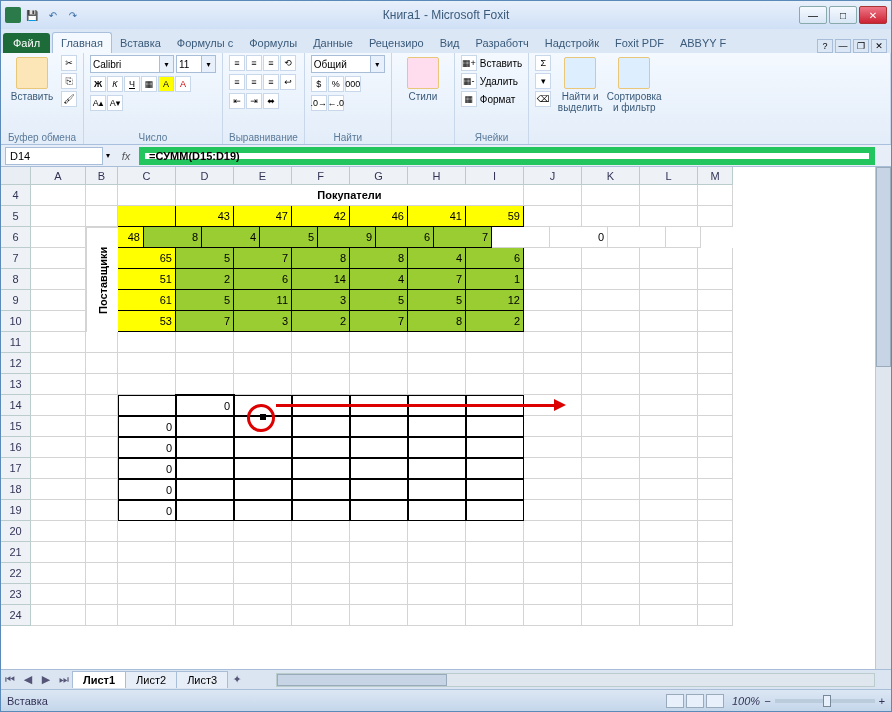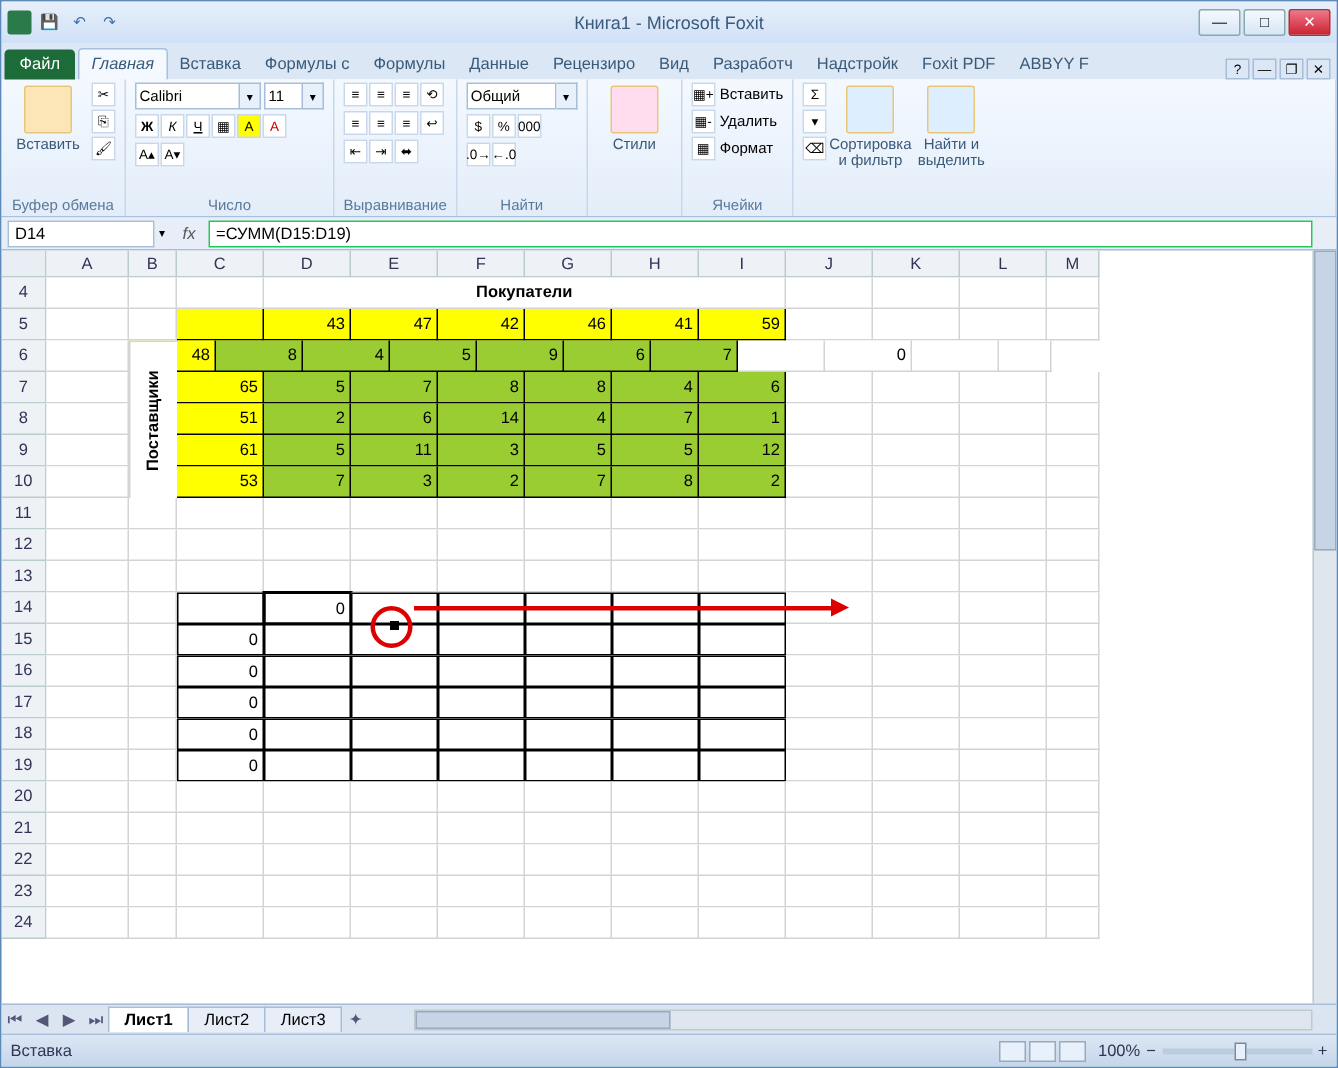--- a/index.html
+++ b/index.html
@@ -9,42 +9,42 @@
 .qat { display: flex; gap: 4px; }
 .qat span { width: 16px; height: 16px; display: inline-flex; align-items: center; justify-content: center; font-size: 10px; color: #3b6ea5; }
 .titlebar .title { position: absolute; left: 50%; transform: translateX(-50%); font-size: 12px; color: #3a5a7a; }
 .winctrls { margin-left: auto; display: flex; gap: 2px; }
 .winctrls div { width: 28px; height: 18px; border: 1px solid #8aa; background: linear-gradient(#f5f9ff,#d8e6f5); border-radius: 2px; display: flex; align-items: center; justify-content: center; font-size: 10px; }
 .winctrls .close { background: linear-gradient(#e78,#c23); color: #fff; border-color: #a33; }
 
 .ribbon-tabs { height: 24px; background: #dbe7f5; display: flex; padding-left: 2px; font-size: 11px; align-items: flex-end; }
 .filebtn { background: #1e6b3a; color: #fff; padding: 4px 10px; border-radius: 3px 3px 0 0; margin-right: 2px; }
 .tab { padding: 4px 8px; color: #3a5a7a; cursor: pointer; }
-.tab.active { background: #f4f9ff; border: 1px solid #a8c0dd; border-bottom: none; border-radius: 3px 3px 0 0; font-style: italic; }
+.tab.active { background: #f4f9ff; border: 1px solid #a8c0dd; border-bottom: none; border-radius: 3px 3px 0 0; }
 .mdi-ctrls { margin-left: auto; display: flex; gap: 2px; padding-right: 4px; }
 .mdi-ctrls span { width: 16px; height: 14px; border: 1px solid #a8bed8; font-size: 9px; display: flex; align-items: center; justify-content: center; }
 
 .ribbon { height: 92px; background: linear-gradient(#f4f9ff,#e3edf9); border-bottom: 1px solid #a8c0dd; display: flex; font-size: 10px; }
 .group { border-right: 1px solid #c8d8ea; padding: 2px 6px 0; display: flex; flex-direction: column; }
 .group-body { flex: 1; display: flex; gap: 4px; align-items: flex-start; }
 .group-label { text-align: center; color: #5a7a9a; font-size: 10px; padding: 1px 0; }
 .bigbtn { display: flex; flex-direction: column; align-items: center; width: 50px; padding-top: 2px; }
 .bigbtn .ic { width: 32px; height: 32px; background: #fce6b8; border: 1px solid #e8c878; border-radius: 2px; }
 .bigbtn .lbl { font-size: 10px; text-align: center; margin-top: 2px; color: #3a5a7a; }
 .col { display: flex; flex-direction: column; gap: 2px; }
 .smallic { width: 16px; height: 16px; border: 1px solid #c8d8ea; background: #fff; font-size: 9px; display: flex; align-items: center; justify-content: center; }
 .combo { display: flex; }
 .combo input { height: 18px; border: 1px solid #a8bed8; font-size: 10px; padding: 0 2px; }
 .combo .dd { width: 14px; border: 1px solid #a8bed8; border-left: none; background: #e8f0fb; font-size: 8px; display: flex; align-items: center; justify-content: center; }
 .row3 { display: flex; gap: 1px; }
 
 .namebox-row { height: 22px; border-bottom: 1px solid #a8bed8; display: flex; align-items: center; background: #e8eef7; }
 .namebox { width: 98px; border: 1px solid #a8bed8; background: #fff; height: 18px; font-size: 11px; padding: 0 4px; display: flex; align-items: center; margin-left: 4px; }
 .fx { width: 18px; text-align: center; font-style: italic; font-size: 11px; color: #555; margin: 0 4px; }
-.formulabar { flex: 1; border: 1px solid #22c55e; background: #fff; height: 18px; font-size: 11px; padding: 0 4px; margin-right: 16px; display: flex; align-items: center; }
+.formulabar { flex: 1; border: 6px solid #22c55e; background: #fff; height: 18px; font-size: 11px; padding: 0 4px; margin-right: 16px; display: flex; align-items: center; font-weight: bold; }
 
 .grid-area { position: relative; height: 488px; overflow: hidden; }
 .corner { position: absolute; left: 0; top: 0; width: 30px; height: 18px; background: #e8eef4; border-right: 1px solid #bcc; border-bottom: 1px solid #bcc; }
 .colheads { position: absolute; left: 30px; top: 0; display: flex; height: 18px; }
 .ch { border-right: 1px solid #bcc; border-bottom: 1px solid #bcc; background: #eef2f7; font-size: 11px; text-align: center; color: #335; display: flex; align-items: center; justify-content: center; }
 .rowheads { position: absolute; left: 0; top: 18px; width: 30px; }
 .rh { height: 21px; border-right: 1px solid #bcc; border-bottom: 1px solid #bcc; background: #eef2f7; font-size: 11px; text-align: center; color: #335; display: flex; align-items: center; justify-content: center; }
 .cells { position: absolute; left: 30px; top: 18px; }
 .cellrow { display: flex; height: 21px; }
 .cell { border-right: 1px solid #d4d4d4; border-bottom: 1px solid #d4d4d4; font-size: 11px; padding: 0 3px; display: flex; align-items: center; justify-content: flex-end; color: #000; background: #fff; }
@@ -63,21 +63,21 @@
 .sheet-tabs { position: absolute; bottom: 22px; left: 0; right: 0; height: 20px; background: #dbe5f1; display: flex; align-items: center; font-size: 11px; border-top: 1px solid #a8bed8; }
 .navbtn { width: 18px; text-align: center; color: #557; }
 .stab { padding: 2px 10px; border: 1px solid #a8bed8; background: #e8eef7; border-bottom: none; margin-left: -1px; }
 .stab.active { background: #fff; font-weight: bold; }
 .hscroll { flex: 1; margin: 0 16px 0 30px; height: 14px; background: #e0e6ee; border: 1px solid #bcc; position: relative; }
 .hscroll .thumb { position: absolute; left: 0; width: 170px; height: 100%; background: #c7d4e6; border: 1px solid #9ab; }
 
 .statusbar { position: absolute; bottom: 0; left: 0; right: 0; height: 22px; background: linear-gradient(#dce7f4,#c5d6ea); display: flex; align-items: center; font-size: 11px; padding: 0 6px; color: #335; border-top: 1px solid #a8bed8; }
 .statusbar .views { margin-left: auto; display: flex; gap: 2px; }
 .statusbar .views span { width: 18px; height: 14px; border: 1px solid #9ab; background: #e8f0fb; }
-.zoom { display: flex; align-items: center; gap: 4px; margin-left: 8px; }
+.zoom { display: flex; align-items: center; gap: 4px; margin-left: 8px; font-style: italic; }
 .zoom .slider { width: 100px; height: 4px; background: #bcd; position: relative; }
 .zoom .slider .th { position: absolute; left: 48px; top: -4px; width: 8px; height: 12px; background: #e8f0fb; border: 1px solid #789; }
 .vscroll { position: absolute; right: 0; top: 166px; bottom: 42px; width: 16px; background: #e0e6ee; border-left: 1px solid #bcc; }
 .vscroll .thumb { position: absolute; top: 0; height: 200px; width: 100%; background: #c7d4e6; border: 1px solid #9ab; }
 </style>
 </head>
 <body>
 
 <div class="titlebar">
   <span class="excel-icon"></span>
@@ -231,25 +231,25 @@
   </div>
   <div class="group" style="flex:1">
     <div class="group-body">
       <div class="col" style="gap:2px">
         <span class="smallic">Σ</span>
         <span class="smallic">▾</span>
         <span class="smallic">⌫</span>
       </div>
       <div class="bigbtn">
           <div class="ic" style="background:#def"></div>
-          <div class="lbl">Сортировка и фильтр</div>
+          <div class="lbl">Найти и выделить</div>
         </div>
       <div class="bigbtn">
           <div class="ic" style="background:#def"></div>
-          <div class="lbl">Найти и выделить</div>
+          <div class="lbl">Сортировка и фильтр</div>
         </div>
     </div>
   </div>
 </div>
 
 <div class="namebox-row">
   <div class="namebox">D14</div>
   <span style="font-size:8px;padding:0 3px">▾</span>
   <span class="fx">fx</span>
   <div class="formulabar">=СУММ(D15:D19)</div>

